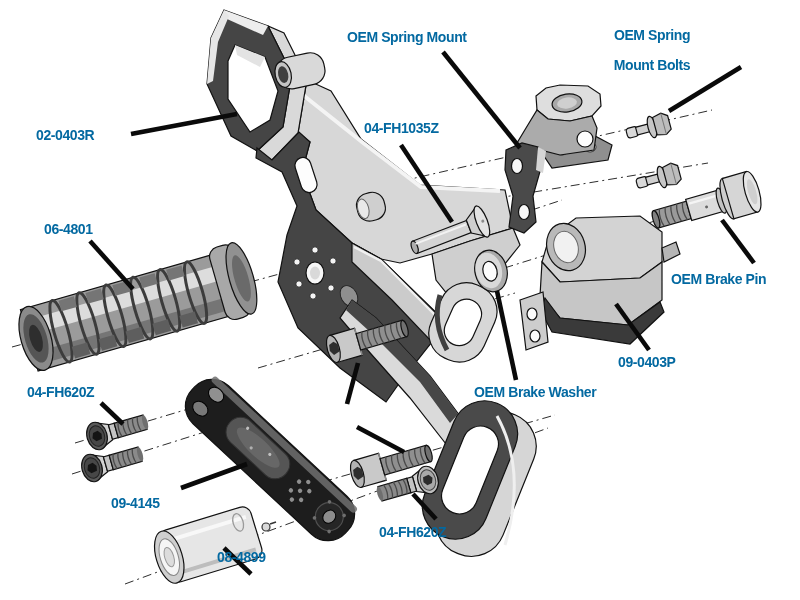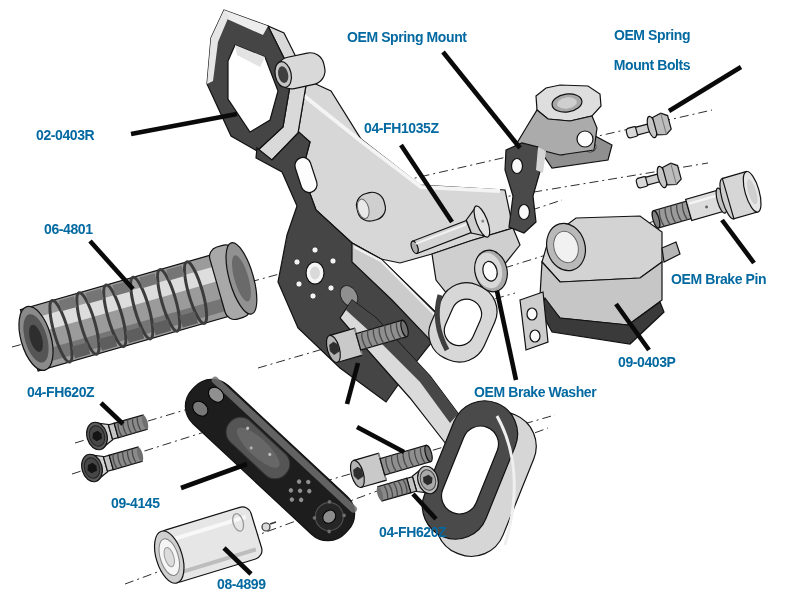--- a/index.html
+++ b/index.html
@@ -317,15 +317,15 @@
 <div class="lbl" style="left:35px;top:218px;margin-left:9px;">06-4801</div>
 <div class="lbl" style="left:347px;top:26px;">OEM Spring Mount</div>
 <div class="lbl center" style="left:594px;top:20px;width:116px;">OEM Spring Mount Bolts</div>
 <div class="lbl" style="left:352px;top:117px;margin-left:12px;">04-FH1035Z</div>
 <div class="lbl" style="left:671px;top:268px;text-align:center;">OEM Brake Pin</div>
 <div class="lbl" style="left:618px;top:351px;">09-0403P</div>
 <div class="lbl" style="left:474px;top:381px;">OEM Brake Washer</div>
 <div class="lbl" style="left:27px;top:381px;">04-FH620Z</div>
 <div class="lbl" style="left:111px;top:481px;margin-top:11px;">09-4145</div>
 <div class="lbl" style="left:379px;top:521px;">04-FH620Z</div>
-<div class="lbl" style="left:217px;top:573px;">08-4899</div>
+<div class="lbl" style="left:217px;top:546px;">08-4899</div>
 
 </div>
 
 </body></html>

